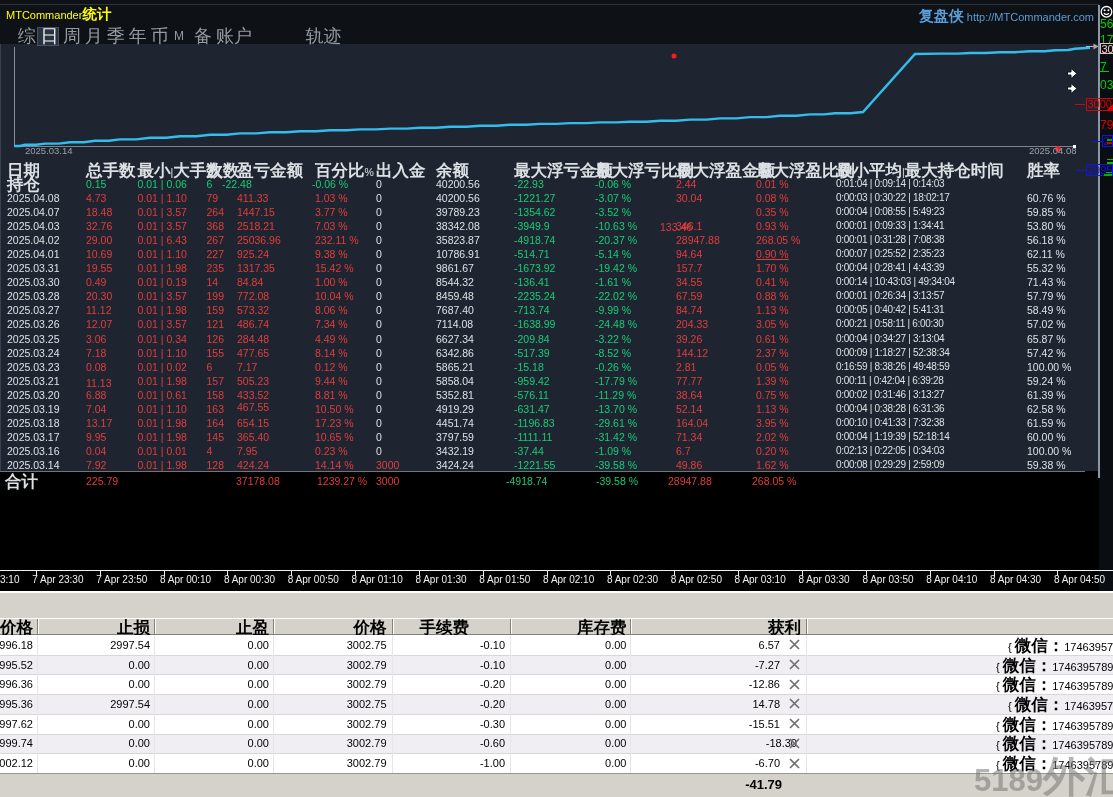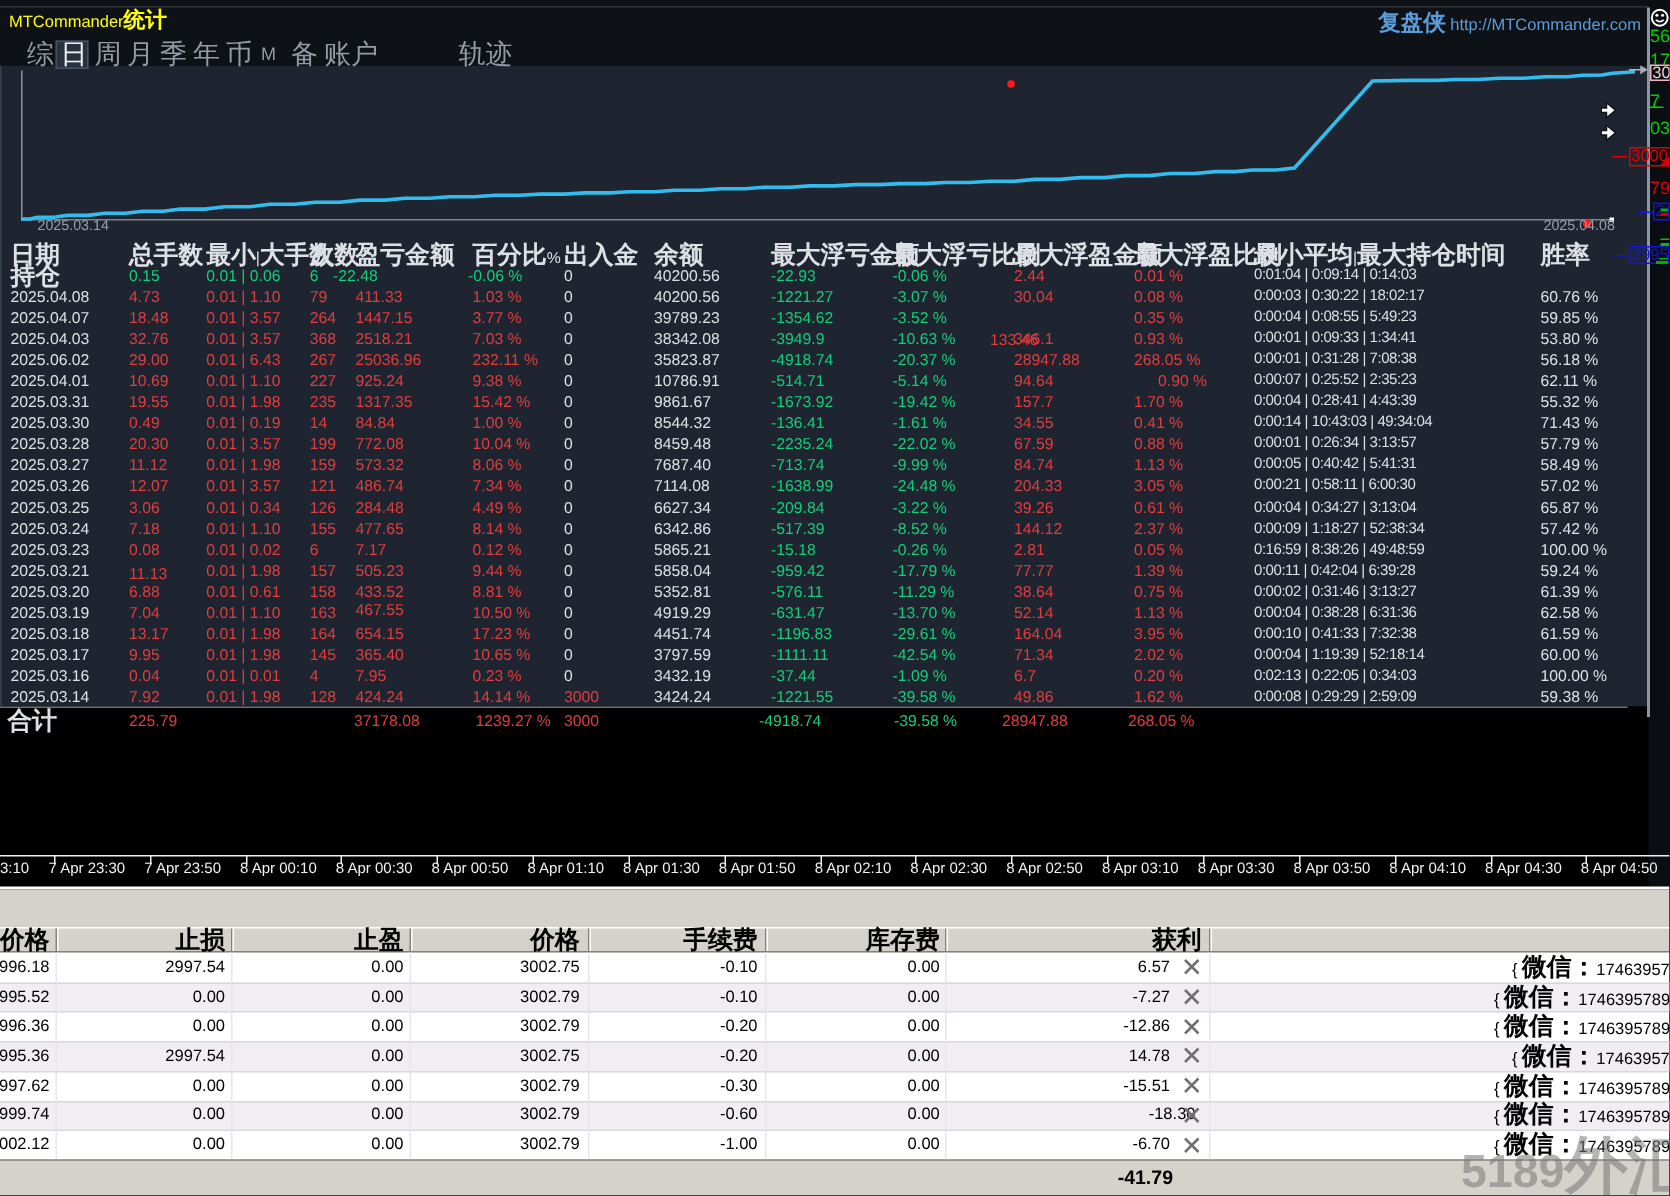--- a/index.html
+++ b/index.html
@@ -111,21 +111,21 @@
 <div class="t red" style="left:237px;top:219.1px;">2518.21</div>
 <div class="t red" style="left:315px;top:219.1px;">7.03 %</div>
 <div class="t wht" style="left:376px;top:219.1px;">0</div>
 <div class="t wht" style="left:436px;top:219.1px;">38342.08</div>
 <div class="t grn" style="left:514px;top:219.1px;">-3949.9</div>
 <div class="t grn" style="left:595px;top:219.1px;">-10.63 %</div>
 <div class="t red" style="left:676px;top:219.1px;">346.1</div>
 <div class="t red" style="left:756px;top:219.1px;">0.93 %</div>
 <div class="t wht" style="left:836px;top:219.1px;font-size:10px;letter-spacing:-0.3px;">0:00:01 | 0:09:33 | 1:34:41</div>
 <div class="t wht" style="left:1027px;top:219.1px;">53.80 %</div>
-<div class="t wht" style="left:7px;top:233.1px;">2025.06.02</div>
+<div class="t wht" style="left:7px;top:233.1px;">2025.04.02</div>
 <div class="t red" style="left:86px;top:233.1px;">29.00</div>
 <div class="t red" style="left:137.5px;top:233.1px;">0.01 | 6.43</div>
 <div class="t red" style="left:206.5px;top:233.1px;">267</div>
 <div class="t red" style="left:237px;top:233.1px;">25036.96</div>
 <div class="t red" style="left:315px;top:233.1px;">232.11 %</div>
 <div class="t wht" style="left:376px;top:233.1px;">0</div>
 <div class="t wht" style="left:436px;top:233.1px;">35823.87</div>
 <div class="t grn" style="left:514px;top:233.1px;">-4918.74</div>
 <div class="t grn" style="left:595px;top:233.1px;">-20.37 %</div>
 <div class="t red" style="left:676px;top:233.1px;">28947.88</div>
@@ -136,21 +136,21 @@
 <div class="t red" style="left:86px;top:247.2px;">10.69</div>
 <div class="t red" style="left:137.5px;top:247.2px;">0.01 | 1.10</div>
 <div class="t red" style="left:206.5px;top:247.2px;">227</div>
 <div class="t red" style="left:237px;top:247.2px;">925.24</div>
 <div class="t red" style="left:315px;top:247.2px;">9.38 %</div>
 <div class="t wht" style="left:376px;top:247.2px;">0</div>
 <div class="t wht" style="left:436px;top:247.2px;">10786.91</div>
 <div class="t grn" style="left:514px;top:247.2px;">-514.71</div>
 <div class="t grn" style="left:595px;top:247.2px;">-5.14 %</div>
 <div class="t red" style="left:676px;top:247.2px;">94.64</div>
-<div class="t red" style="left:772px;top:247.2px;">0.90 %</div>
+<div class="t red" style="left:756px;top:247.2px;text-decoration:underline;">0.90 %</div>
 <div class="t wht" style="left:836px;top:247.2px;font-size:10px;letter-spacing:-0.3px;">0:00:07 | 0:25:52 | 2:35:23</div>
 <div class="t wht" style="left:1027px;top:247.2px;">62.11 %</div>
 <div class="t wht" style="left:7px;top:261.2px;">2025.03.31</div>
 <div class="t red" style="left:86px;top:261.2px;">19.55</div>
 <div class="t red" style="left:137.5px;top:261.2px;">0.01 | 1.98</div>
 <div class="t red" style="left:206.5px;top:261.2px;">235</div>
 <div class="t red" style="left:237px;top:261.2px;">1317.35</div>
 <div class="t red" style="left:315px;top:261.2px;">15.42 %</div>
 <div class="t wht" style="left:376px;top:261.2px;">0</div>
 <div class="t wht" style="left:436px;top:261.2px;">9861.67</div>
@@ -316,21 +316,21 @@
 <div class="t wht" style="left:1027px;top:415.8px;">61.59 %</div>
 <div class="t wht" style="left:7px;top:429.8px;">2025.03.17</div>
 <div class="t red" style="left:86px;top:429.8px;">9.95</div>
 <div class="t red" style="left:137.5px;top:429.8px;">0.01 | 1.98</div>
 <div class="t red" style="left:206.5px;top:429.8px;">145</div>
 <div class="t red" style="left:237px;top:429.8px;">365.40</div>
 <div class="t red" style="left:315px;top:429.8px;">10.65 %</div>
 <div class="t wht" style="left:376px;top:429.8px;">0</div>
 <div class="t wht" style="left:436px;top:429.8px;">3797.59</div>
 <div class="t grn" style="left:514px;top:429.8px;">-1111.11</div>
-<div class="t grn" style="left:595px;top:429.8px;">-42.54 %</div>
+<div class="t grn" style="left:595px;top:429.8px;">-31.42 %</div>
 <div class="t red" style="left:676px;top:429.8px;">71.34</div>
 <div class="t red" style="left:756px;top:429.8px;">2.02 %</div>
 <div class="t wht" style="left:836px;top:429.8px;font-size:10px;letter-spacing:-0.3px;">0:00:04 | 1:19:39 | 52:18:14</div>
 <div class="t wht" style="left:1027px;top:429.8px;">60.00 %</div>
 <div class="t wht" style="left:7px;top:443.9px;">2025.03.16</div>
 <div class="t red" style="left:86px;top:443.9px;">0.04</div>
 <div class="t red" style="left:137.5px;top:443.9px;">0.01 | 0.01</div>
 <div class="t red" style="left:206.5px;top:443.9px;">4</div>
 <div class="t red" style="left:237px;top:443.9px;">7.95</div>
 <div class="t red" style="left:315px;top:443.9px;">0.23 %</div>
@@ -416,21 +416,21 @@
 <div style="left:510px;top:619px;width:1px;height:15px;background:#848076;"></div>
 <div style="left:511px;top:619px;width:1px;height:15px;background:#fff;"></div>
 <div style="left:630px;top:619px;width:1px;height:15px;background:#848076;"></div>
 <div style="left:631px;top:619px;width:1px;height:15px;background:#fff;"></div>
 <div style="left:806px;top:619px;width:1px;height:15px;background:#848076;"></div>
 <div style="left:807px;top:619px;width:1px;height:15px;background:#fff;"></div>
 <div class="t" style="right:1080px;left:auto;top:618.5px;font-size:11px;line-height:16px;color:#000;"><c>价格</c></div>
 <div class="t" style="right:963px;left:auto;top:618.5px;font-size:11px;line-height:16px;color:#000;"><c>止损</c></div>
 <div class="t" style="right:844px;left:auto;top:618.5px;font-size:11px;line-height:16px;color:#000;"><c>止盈</c></div>
 <div class="t" style="right:726.5px;left:auto;top:618.5px;font-size:11px;line-height:16px;color:#000;"><c>价格</c></div>
-<div class="t" style="right:608px;left:auto;top:618.5px;font-size:11px;line-height:16px;color:#000;"><c>手续费</c></div>
+<div class="t" style="right:644px;left:auto;top:618.5px;font-size:11px;line-height:16px;color:#000;"><c>手续费</c></div>
 <div class="t" style="right:486.5px;left:auto;top:618.5px;font-size:11px;line-height:16px;color:#000;"><c>库存费</c></div>
 <div class="t" style="right:312px;left:auto;top:618.5px;font-size:11px;line-height:16px;color:#000;"><c>获利</c></div>
 <div style="left:0;top:635px;width:1113px;height:138px;background:#fff;"></div>
 <div style="left:0;top:654.7px;width:1113px;height:19.7px;background:#f0edf3;"></div>
 <div style="left:0;top:694.1px;width:1113px;height:19.7px;background:#f0edf3;"></div>
 <div style="left:0;top:733.5px;width:1113px;height:19.7px;background:#f0edf3;"></div>
 <div style="left:0;top:654.7px;width:1113px;height:1px;background:#d9d5db;"></div>
 <div style="left:0;top:674.4px;width:1113px;height:1px;background:#d9d5db;"></div>
 <div style="left:0;top:694.1px;width:1113px;height:1px;background:#d9d5db;"></div>
 <div style="left:0;top:713.8px;width:1113px;height:1px;background:#d9d5db;"></div>

